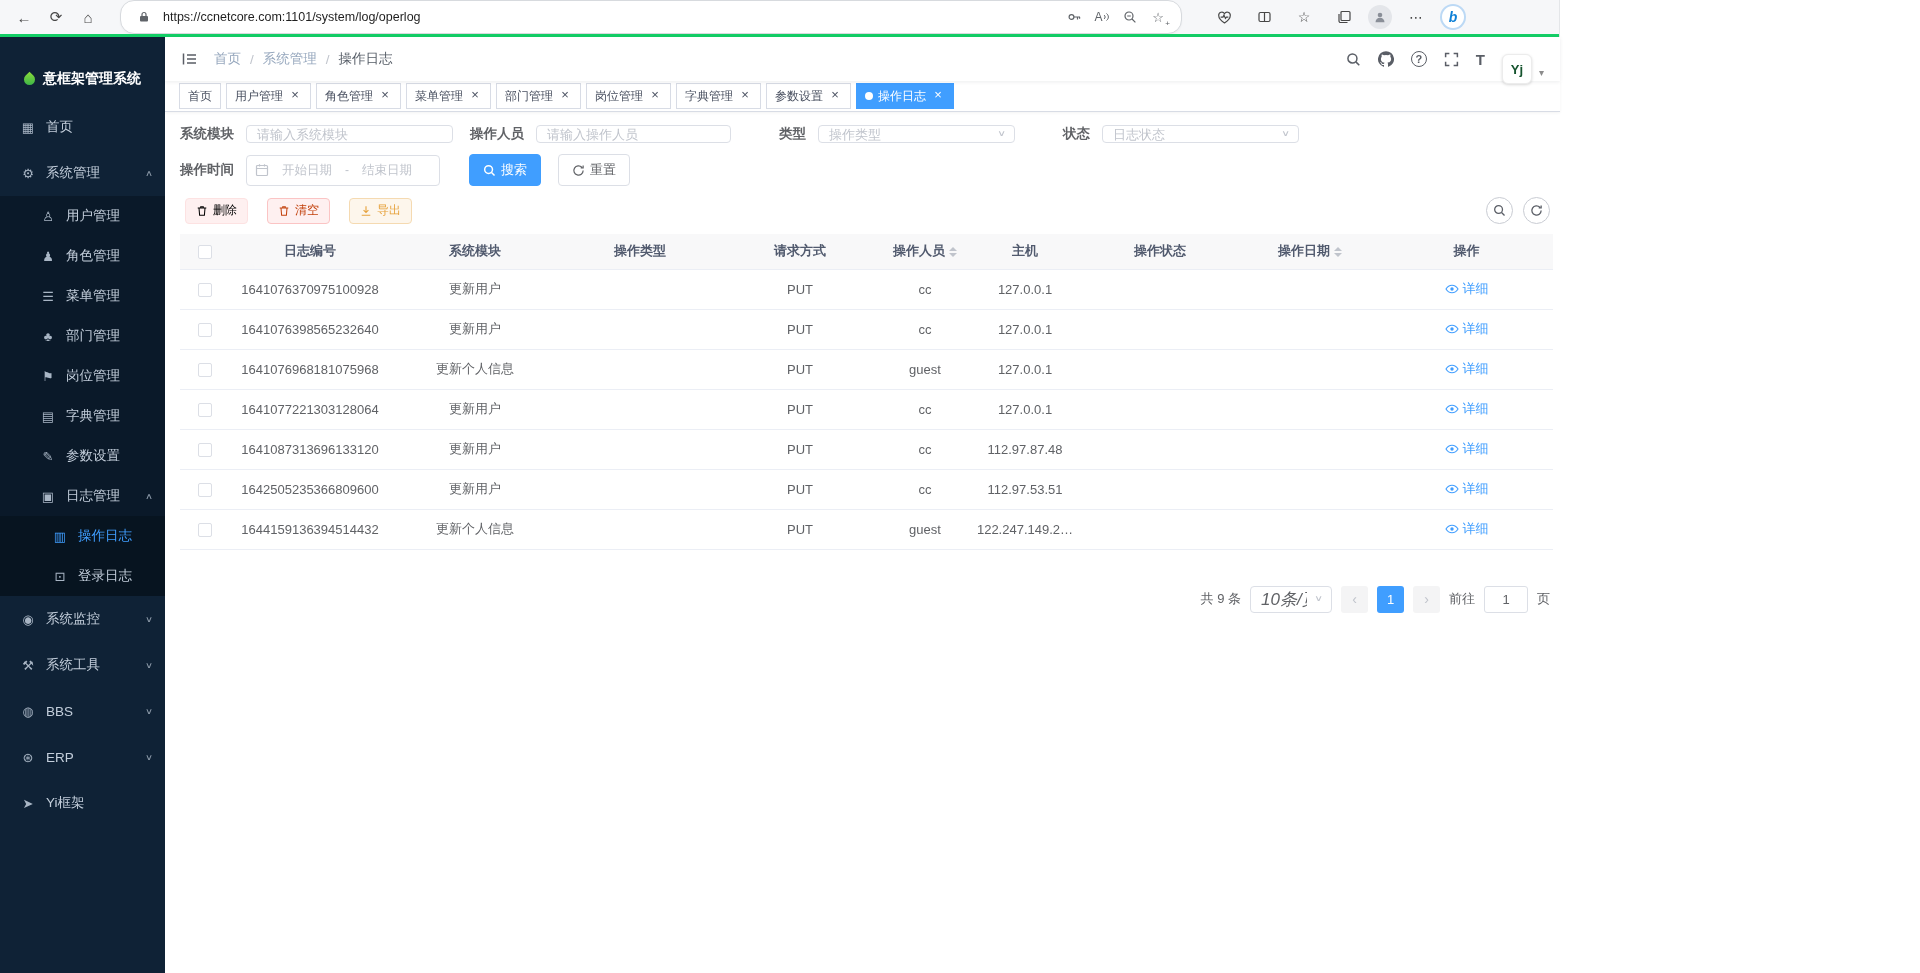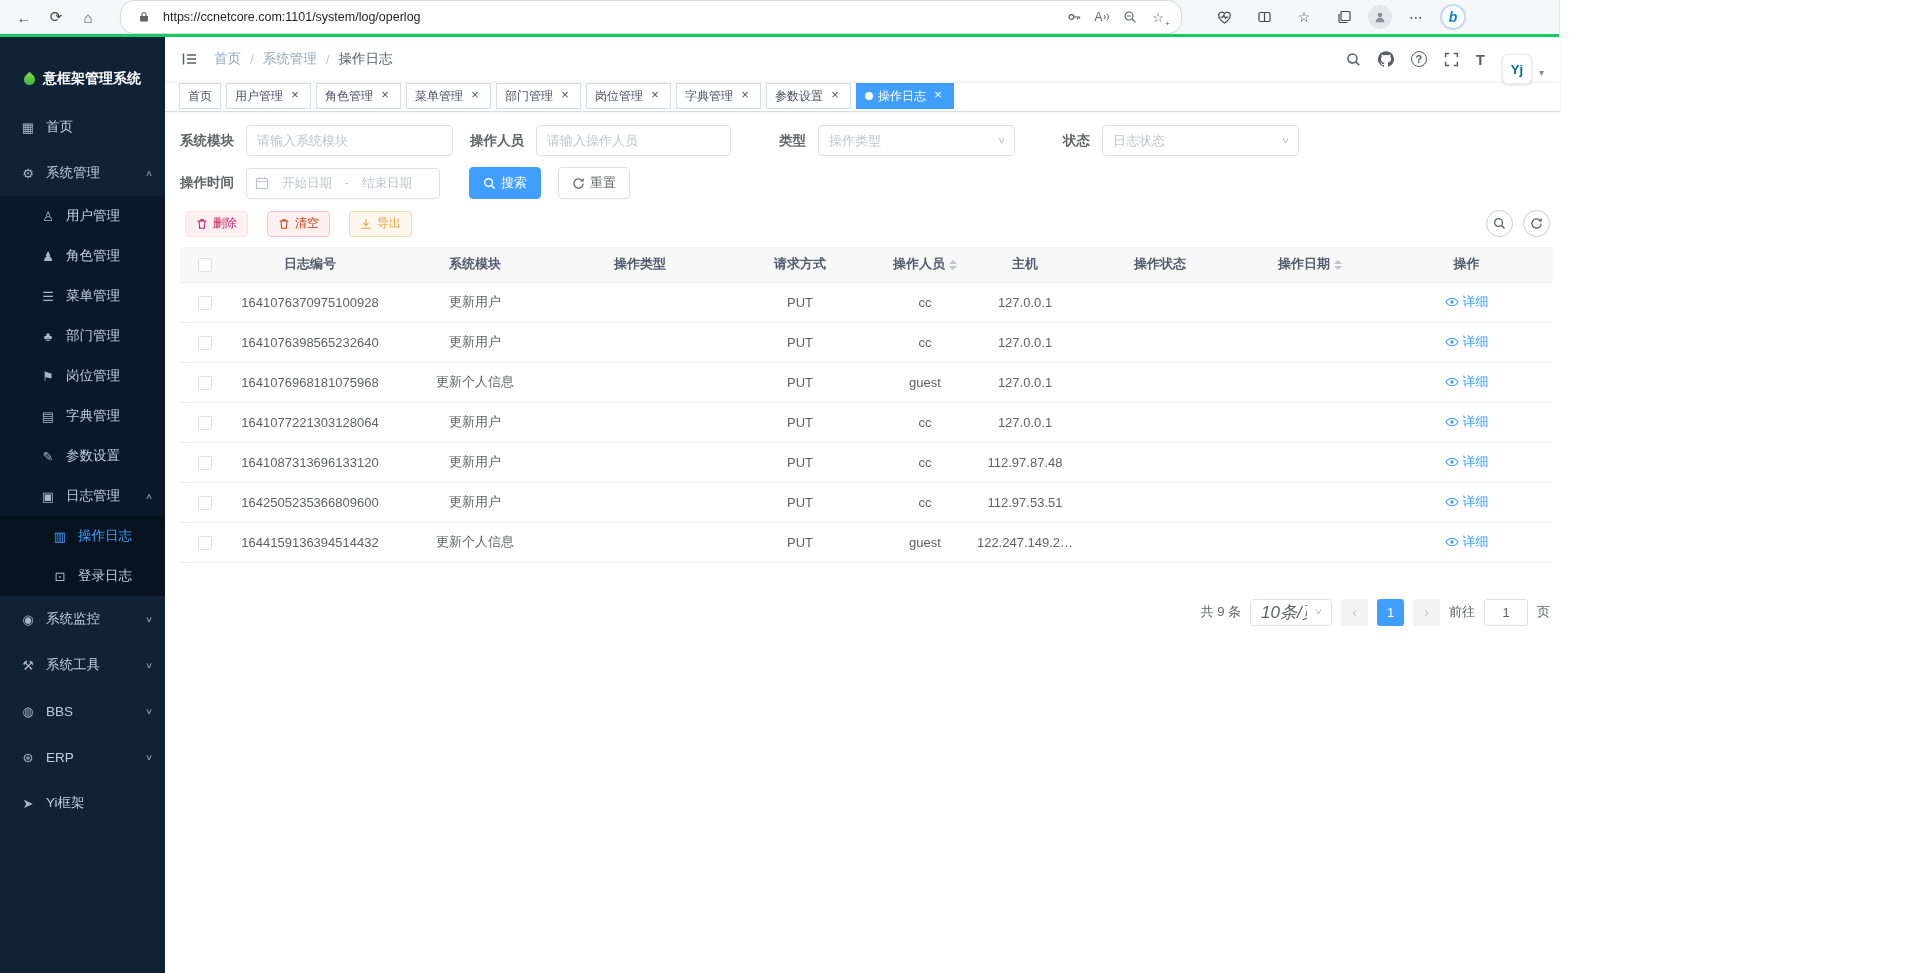--- a/index.html
+++ b/index.html
@@ -48,54 +48,54 @@
   .breadcrumb { margin-left:16px; display:flex; align-items:center; font-size:13.5px; }
   .crumb-wrap { display:inline-flex; align-items:center; }
   .crumb { color:#97a8be; cursor:pointer; }
   .crumb-sep { color:#c0c4cc; margin:0 9px; }
   .crumb-sep:empty { display:none; }
   .crumb-wrap:last-of-type .crumb { color:#555c66; cursor:default; }
   .nav-right { margin-left:auto; display:flex; align-items:center; gap:17px; color:#5a5e66; }
   .nr-icon { display:inline-flex; align-items:center; justify-content:center; cursor:pointer; }
   .qcircle { width:16px; height:16px; border:1.4px solid #5a5e66; border-radius:50%; font-size:11px; font-weight:bold; }
   .tsize { font-size:15px; font-weight:bold; }
-  .yj-avatar { width:30px; height:30px; border-radius:6px; background:#fff; border:1px solid #ececec; box-shadow:0 1px 3px rgba(0,0,0,.15); font-weight:bold; font-size:13px; color:#0369a1; display:inline-flex; align-items:center; justify-content:center; cursor:pointer;margin-top:20px; }
+  .yj-avatar { width:30px; height:30px; border-radius:6px; background:#fff; border:1px solid #ececec; box-shadow:0 1px 3px rgba(0,0,0,.15); font-weight:bold; font-size:13px; color:#14532d; display:inline-flex; align-items:center; justify-content:center; cursor:pointer;margin-top:20px; }
   .nav-caret { font-size:10px; color:#8c8c8c; margin-left:-10px; align-self:flex-end; padding-bottom:6px; }
 
   
   .tags { height:31px; background:#fff; border-bottom:1px solid #d8dce5; box-shadow:0 1px 3px rgba(0,0,0,.05); display:flex; align-items:center; padding-left:14px; gap:5px; position:relative; z-index:1; }
   .tag { height:26px; display:inline-flex; align-items:center; gap:5px; padding:0 8px; border:1px solid #d8dce5; background:#fff; font-size:12px; color:#495060; cursor:pointer; }
   .tag .dot { display:none; width:8px; height:8px; border-radius:50%; background:#fff; }
   .tag .close { font-size:13px; width:14px; height:14px; line-height:12px; text-align:center; border-radius:50%; font-style:normal; }
   .tag .close:empty { display:none; }
   .tag.active { background:#409eff; border-color:#409eff; color:#fff; }
   .tag.active .dot { display:inline-block; }
 
   
   .content { flex:1; padding:13px 8px 0 15px; overflow:hidden; background:#fff; }
   .frow { display:flex; align-items:center; margin-bottom:11px; }
   .fi { display:flex; align-items:center; margin-right:48px; }
   .fi.tight { margin-right:17px; }
   .fi label { font-size:13.5px; font-weight:bold; color:#606266; margin-right:12px; white-space:nowrap; }
-  .inp { height:31px; border:1px solid #dcdfe6; border-radius:4px; padding:0 10px; font-size:13px; color:#606266; background:#fff; outline:none; }
+  .inp { height:18px; border:1px solid #dcdfe6; border-radius:4px; padding:0 10px; font-size:13px; color:#606266; background:#fff; outline:none; }
   .inp::placeholder { color:#c0c4cc; }
   .sel { position:relative; display:inline-flex; }
   .sel .inp { padding-right:24px; width:100%; cursor:pointer; }
   .sel .caret { position:absolute; right:9px; top:50%; transform:translateY(-55%) scaleY(.7); color:#c0c4cc; font-size:12px; pointer-events:none; }
   .daterange { width:194px; height:31px; border:1px solid #dcdfe6; border-radius:4px; display:flex; align-items:center; padding:0 8px; gap:4px; }
   .daterange input { border:none; outline:none; width:68px; font-size:12.5px; color:#606266; text-align:center; }
   .daterange input::placeholder { color:#c0c4cc; }
   .dr-sep { color:#c0c4cc; font-size:12px; }
   .btn { display:inline-flex; align-items:center; justify-content:center; gap:5px; border-radius:4px; font-size:13px; cursor:pointer; border:1px solid transparent; background:#fff; }
   .btn-primary { background:#409eff; border-color:#409eff; color:#fff; height:32px; padding:0 13px; margin-left:29px; }
   .btn-default { border-color:#dcdfe6; color:#606266; height:32px; padding:0 13px; margin-left:17px; }
   .toolbar { display:flex; align-items:center; margin:3px 0 10px 5px; }
   .btn-mini { height:26px; padding:0 10px; font-size:12px; margin-right:19px; }
   .btn-danger-plain { background:#fef0f0; border-color:#fbc4c4; color:#c2410c; }
-  .btn-danger-plain.disabled { color:#be185d; border-color:#fde2e2; cursor:not-allowed; }
+  .btn-danger-plain.disabled { color:#000000; border-color:#fde2e2; cursor:not-allowed; }
   .btn-warning-plain { background:#fdf6ec; border-color:#f5dab1; color:#e6a23c; }
   .toolbar-right { margin-left:auto; display:flex; gap:10px; padding-right:2px; }
   .btn-circle { width:27px; height:27px; border-radius:50%; border:1px solid #c9ccd3; color:#5a5e66; display:inline-flex; align-items:center; justify-content:center; cursor:pointer; background:#fff; }
 
   table { width:100%; border-collapse:collapse; table-layout:fixed; font-size:13px; color:#606266; }
   thead th { background:#f8f8f9; color:#515a6e; font-weight:bold; height:35px; border-bottom:1px solid #ebeef5; text-align:center; font-size:13px; }
   tbody td { height:40px; border-bottom:1px solid #ebeef5; text-align:center; white-space:nowrap; overflow:hidden; text-overflow:ellipsis; }
   .cb { display:inline-block; width:14px; height:14px; border:1px solid #dcdfe6; border-radius:2px; background:#fff; vertical-align:middle; cursor:pointer; }
   .sort { display:inline-flex; flex-direction:column; margin-left:4px; vertical-align:middle; cursor:pointer; }
   .sort i { width:0; height:0; border:4px solid transparent; display:block; }

